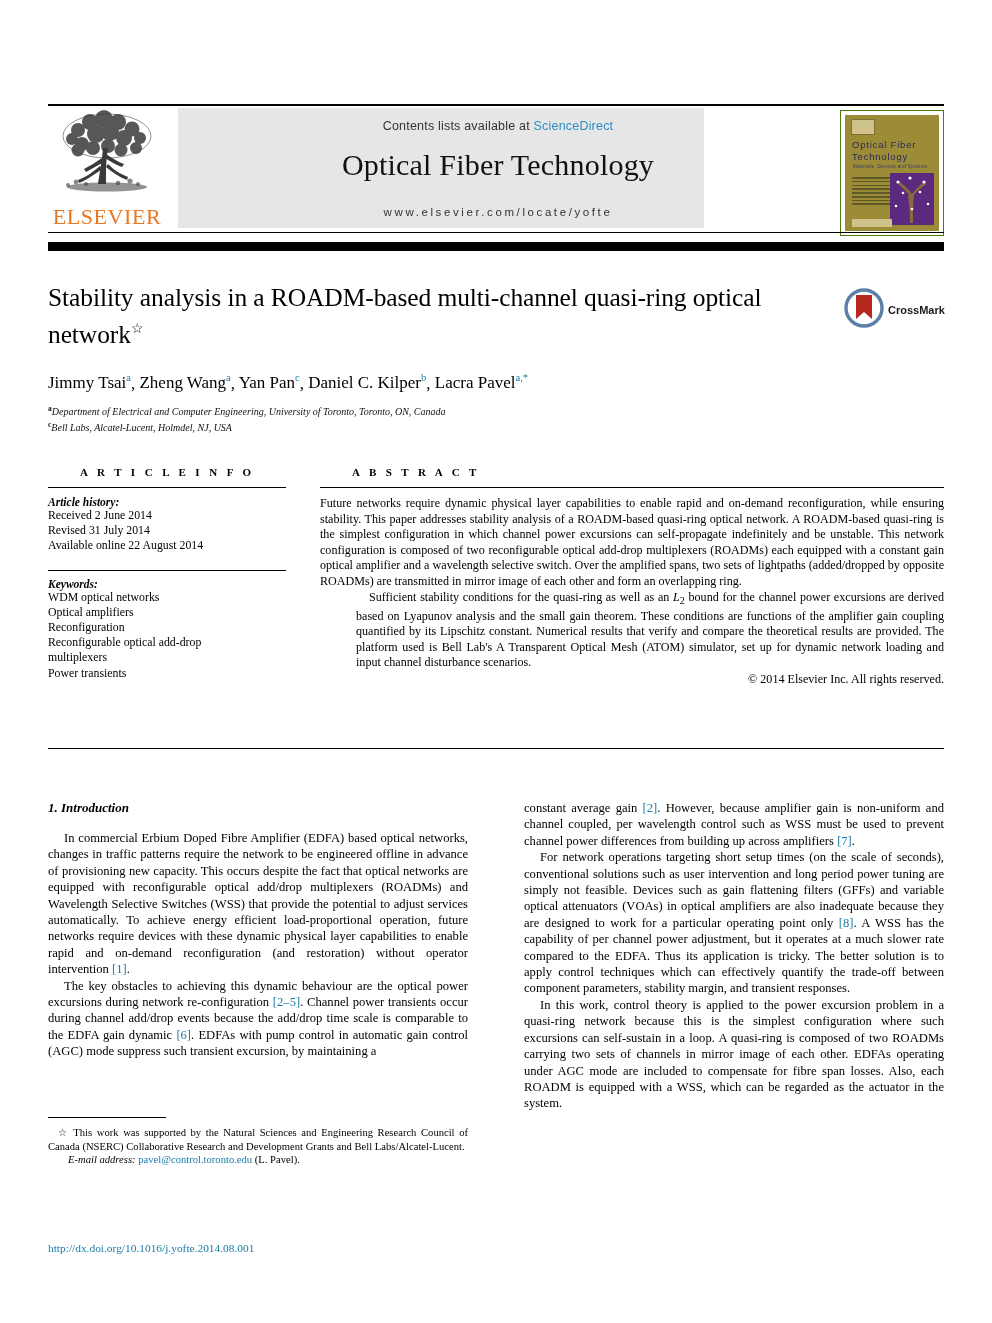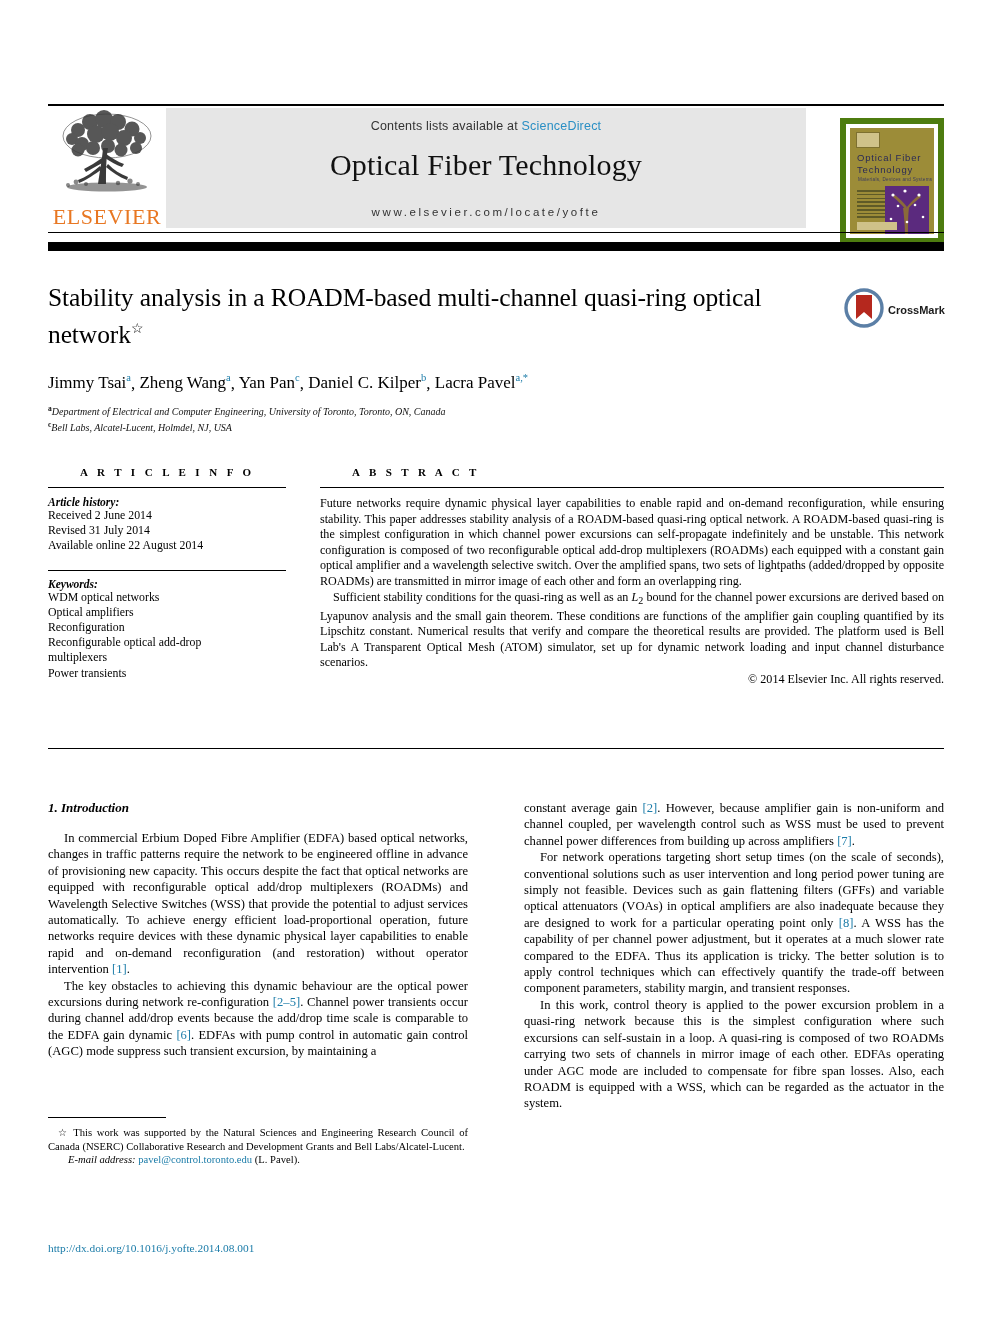--- a/index.html
+++ b/index.html
@@ -67,23 +67,23 @@
     width: 118px;
     text-align: center;
     font-family: "Liberation Serif", serif;
     font-size: 22px;
     letter-spacing: 0.6px;
     color: #E87722;
     font-weight: 400;
   }
   .grey-panel {
     position: absolute;
-    left: 118px;
+    left: 130px;
     top: 2px;
-    width: 640px;
+    width: 526px;
     height: 120px;
     background: #e6e6e6;
   }
   .contents-line {
     position: absolute;
     top: 11px;
     left: 0;
     width: 640px;
     text-align: center;
     font-family: "Liberation Sans", sans-serif;
@@ -112,24 +112,24 @@
     width: 640px;
     text-align: center;
     font-family: "Liberation Sans", sans-serif;
     font-size: 11.5px;
     letter-spacing: 2.6px;
     color: #333;
   }
   .cover-thumb {
     position: absolute;
     right: 0px;
-    top: 12px;
+    top: 4px;
     width: 104px;
     height: 126px;
-    border: 6px solid #4d7c0f;
+    border: 1px solid #4d7c0f;
     background: #fff;
     box-sizing: border-box;
     padding: 4px;
   }
   .cover-inner {
     width: 100%;
     height: 100%;
     background: #9c8c38;
     position: relative;
     overflow: hidden;
@@ -334,21 +334,21 @@
     margin-bottom: 7px;
     width: 238px;
   }
   .abs-p {
     font-family: "Liberation Serif", serif;
     font-size: 12.1px;
     line-height: 15.6px;
     text-align: justify;
     margin: 0;
   }
-  .abs-p + .abs-p { text-indent: 13px; }
+  .abs-p + .abs-p { text-indent: 13px; margin-left: 36px; }
   .abs-copy {
     font-family: "Liberation Serif", serif;
     font-size: 12.1px;
     text-align: right;
     margin-top: 1px;
   }
 
   
   .body-cols {
     position: absolute;

